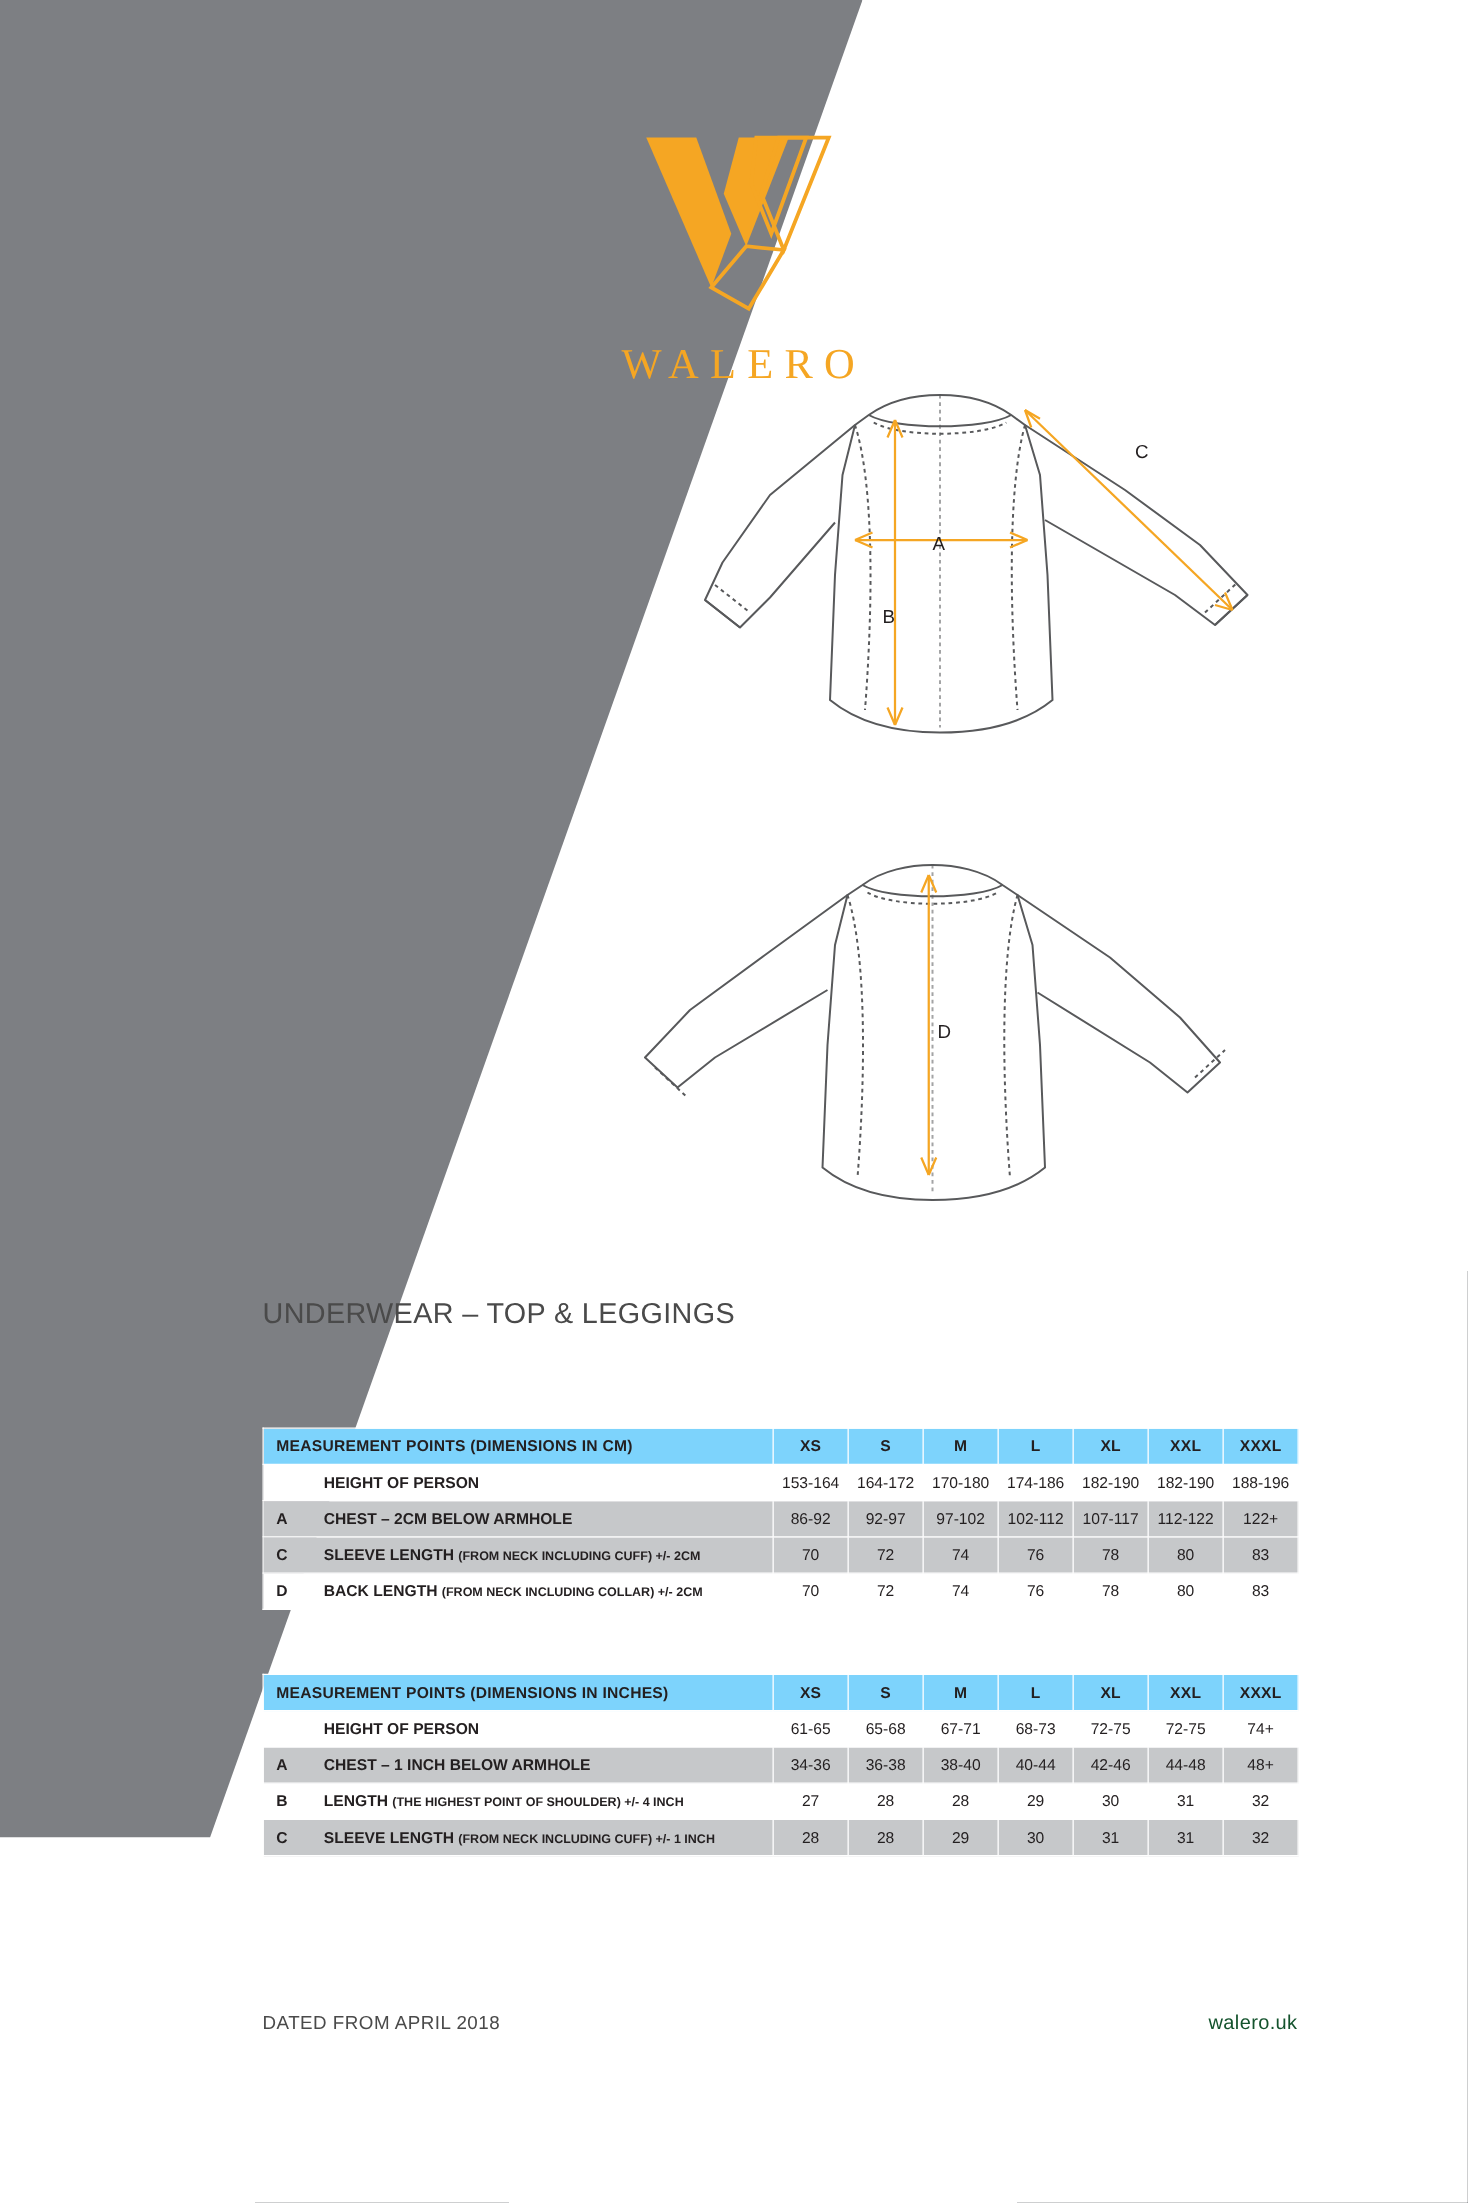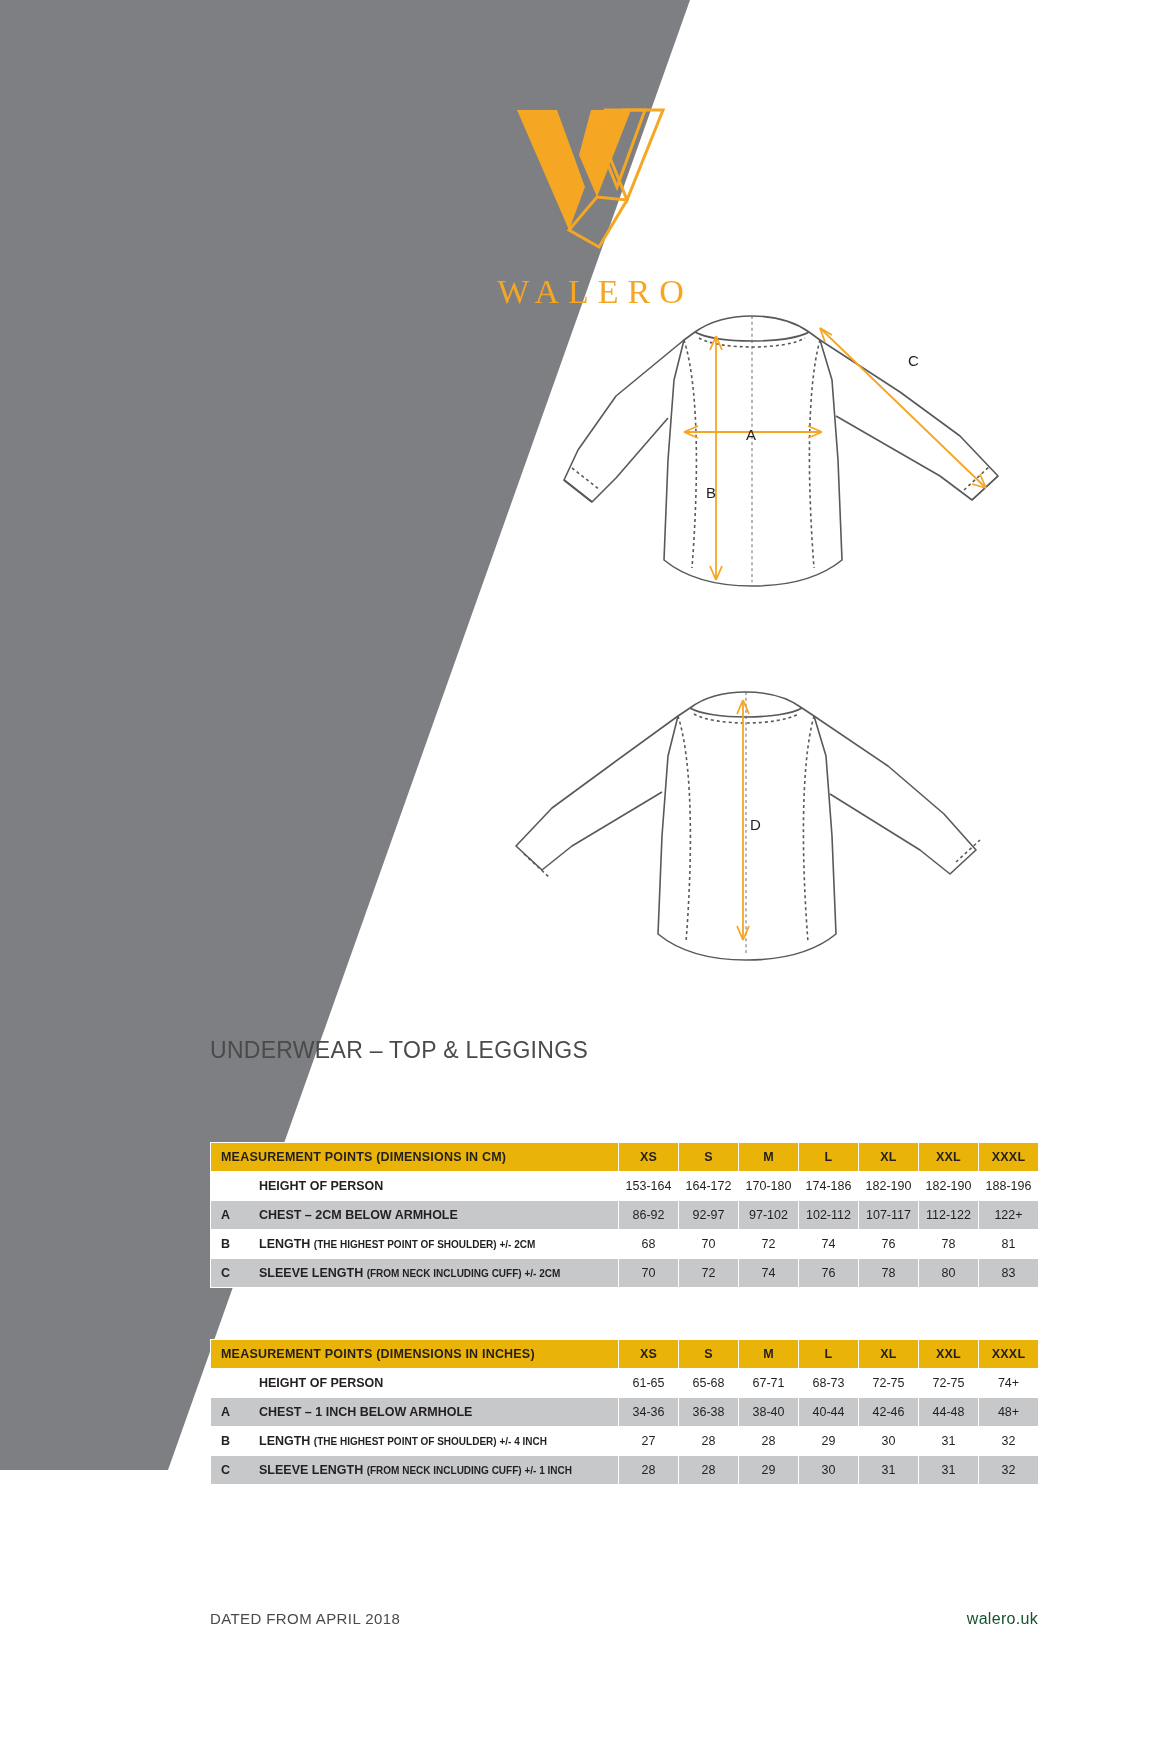--- a/index.html
+++ b/index.html
@@ -95,21 +95,21 @@
     border: 1px solid #ffffff;
     padding: 0;
     height: 28px;
     text-align: center;
     vertical-align: middle;
     font-weight: normal;
   }
   .size-table col.c-label { width: 408px; }
   .size-table col.c-size  { width: 60px; }
   .hdr-row th {
-    background: #eab308;
+    background: #7dd3fc;
     color: #231f20;
     font-weight: bold;
     font-size: 12.5px;
     letter-spacing: 0.2px;
   }
   .hdr-row th.lbl {
     text-align: left;
     padding-left: 10px;
   }
   tr.alt td { background: #c6c8ca; }
@@ -278,35 +278,35 @@
           <span class="key">A</span><span class="strong">CHEST – 2CM BELOW ARMHOLE</span><span class="small"></span>
         </td>
         <td class="val">86-92</td>
         <td class="val">92-97</td>
         <td class="val">97-102</td>
         <td class="val">102-112</td>
         <td class="val">107-117</td>
         <td class="val">112-122</td>
         <td class="val">122+</td>
       </tr>
-      <tr class="plain">
-        <td class="lbl">
-          <span class="key">B</span><span class="strong">LENGTH </span><span class="small">(THE HIGHEST POINT OF SHOULDER) +/- 2CM</span>
-        </td>
-        <td class="val">68</td>
+      <tr class="alt">
+        <td class="lbl">
+          <span class="key">C</span><span class="strong">SLEEVE LENGTH </span><span class="small">(FROM NECK INCLUDING CUFF) +/- 2CM</span>
+        </td>
         <td class="val">70</td>
         <td class="val">72</td>
         <td class="val">74</td>
         <td class="val">76</td>
         <td class="val">78</td>
-        <td class="val">81</td>
-      </tr>
-      <tr class="alt">
-        <td class="lbl">
-          <span class="key">C</span><span class="strong">SLEEVE LENGTH </span><span class="small">(FROM NECK INCLUDING CUFF) +/- 2CM</span>
+        <td class="val">80</td>
+        <td class="val">83</td>
+      </tr>
+      <tr class="plain">
+        <td class="lbl">
+          <span class="key">D</span><span class="strong">BACK LENGTH </span><span class="small">(FROM NECK INCLUDING COLLAR) +/- 2CM</span>
         </td>
         <td class="val">70</td>
         <td class="val">72</td>
         <td class="val">74</td>
         <td class="val">76</td>
         <td class="val">78</td>
         <td class="val">80</td>
         <td class="val">83</td>
       </tr>
     </tbody>

